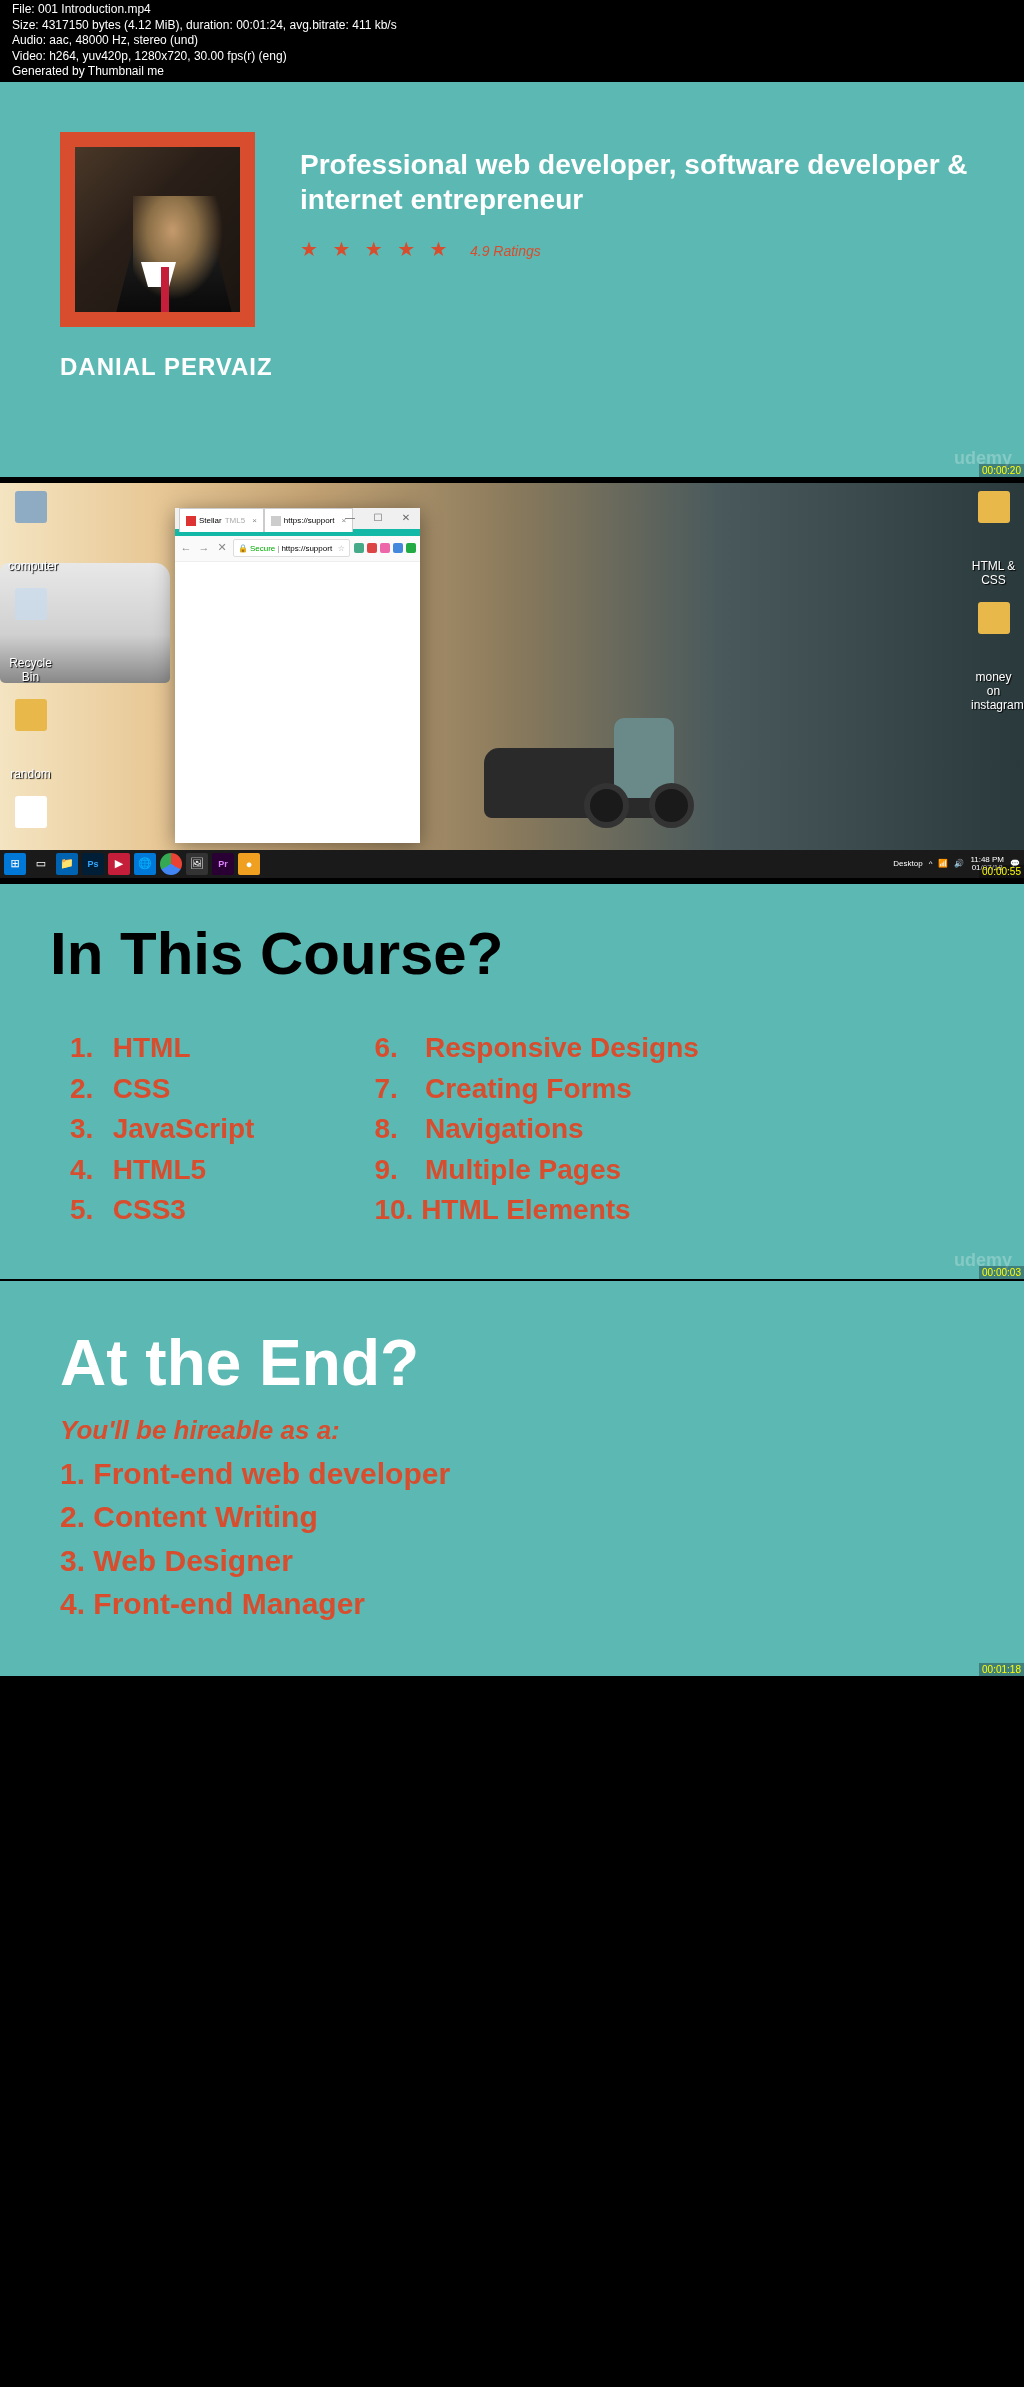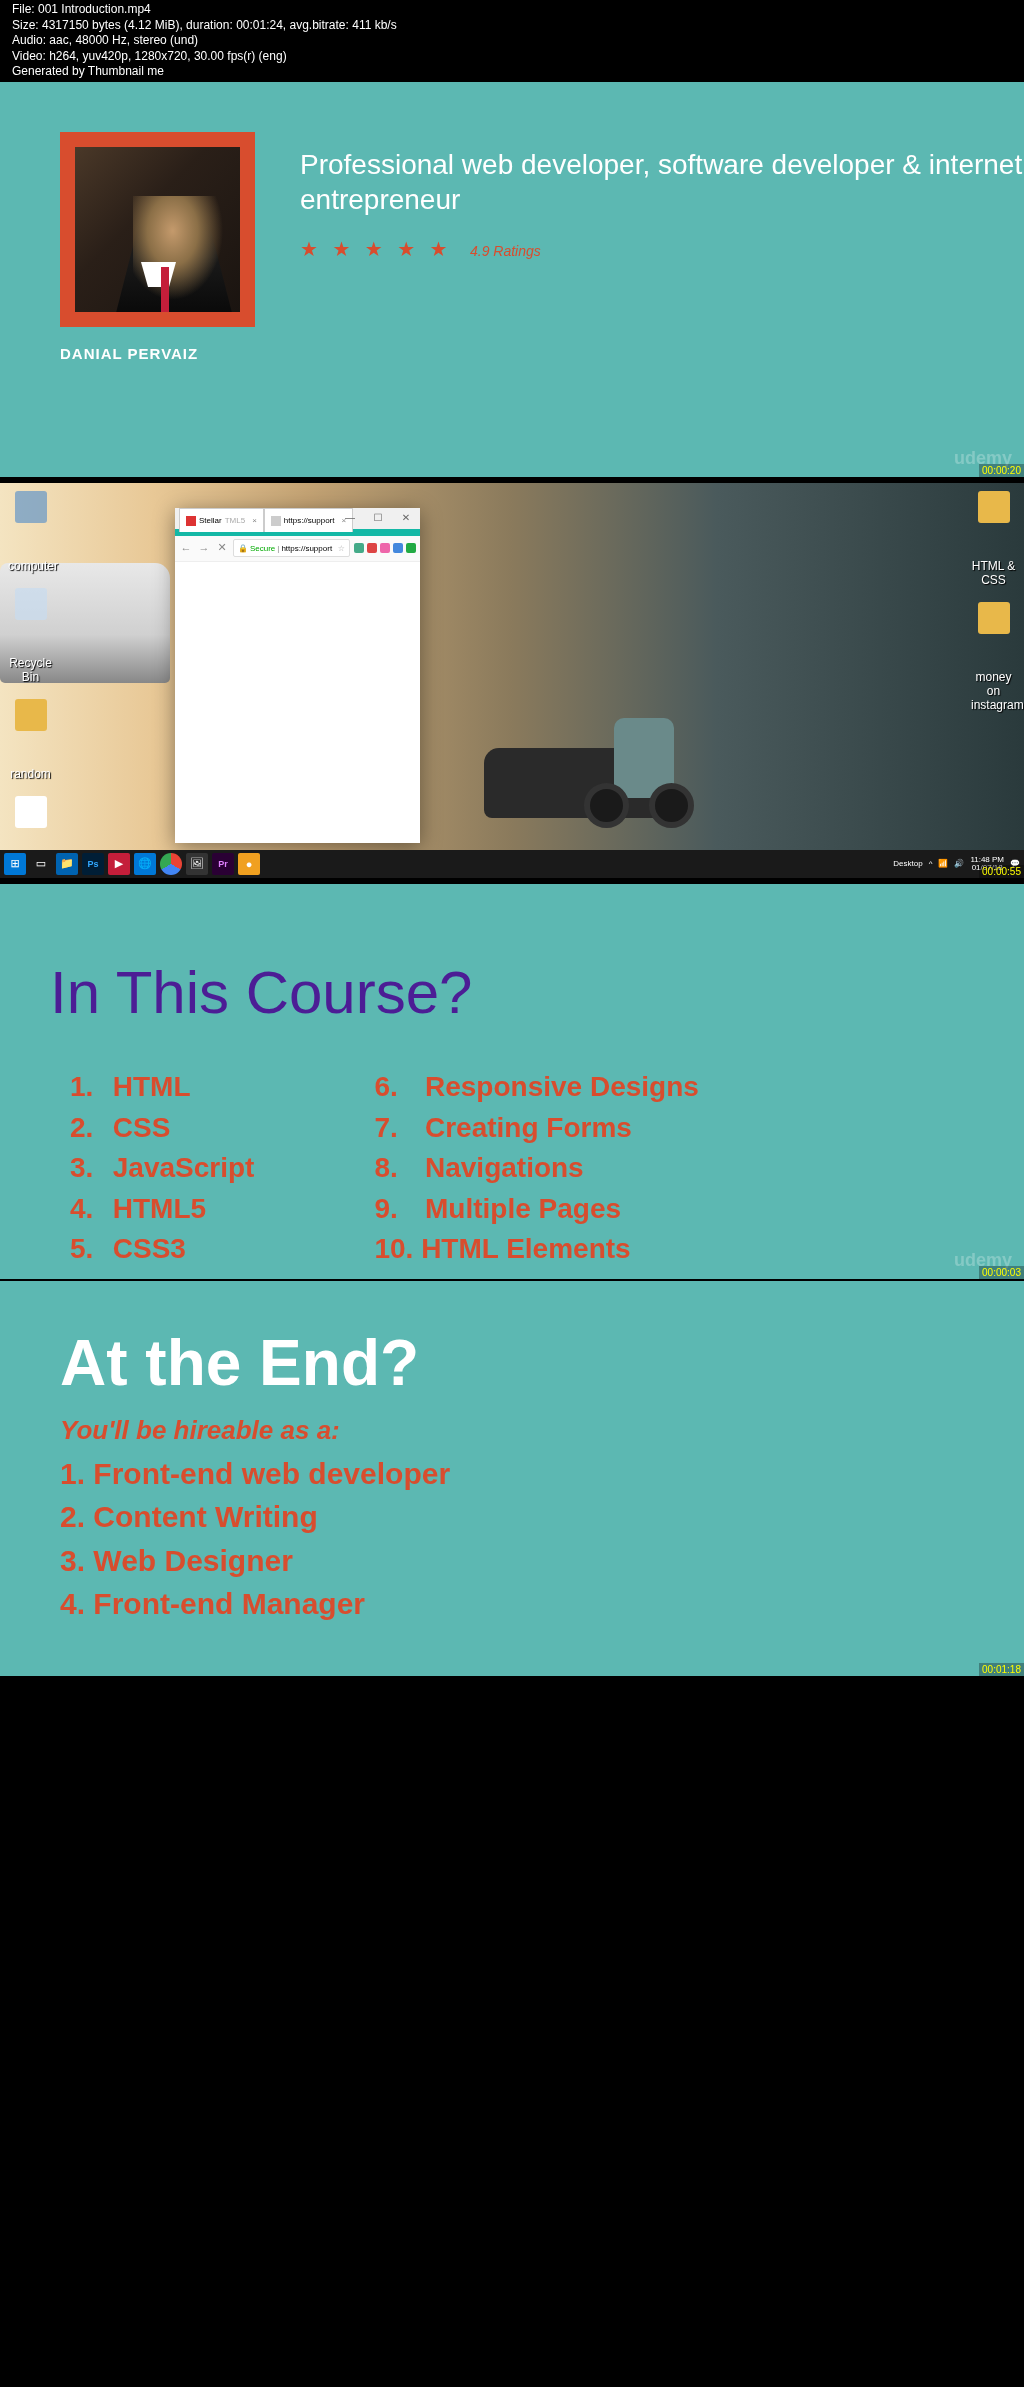--- a/index.html
+++ b/index.html
@@ -9,23 +9,23 @@
 .meta-bar { background: #000; color: #fff; font-size: 12px; padding: 2px 12px; line-height: 1.3; }
 
 
 .panel1 { background: #5cb8b2; height: 395px; position: relative; padding: 50px 60px; }
 .photo-frame { background: #d84d2e; width: 195px; height: 195px; display: flex; align-items: center; justify-content: center; }
 .photo { width: 165px; height: 165px; background: linear-gradient(135deg, #4a3828 0%, #2a1f18 40%, #1a1410 100%); position: relative; overflow: hidden; }
 .photo::after { content: ''; position: absolute; bottom: 0; left: 35%; width: 60%; height: 70%; background: radial-gradient(ellipse at 40% 30%, #c49a6c 0%, #8b6f47 30%, transparent 60%); }
 .photo::before { content: ''; position: absolute; bottom: 0; left: 25%; width: 70%; height: 55%; background: linear-gradient(180deg, transparent 0%, #1a1a1a 40%, #0a0a0a 100%); clip-path: polygon(20% 0, 80% 0, 100% 100%, 0 100%); }
 .tie { position: absolute; bottom: 0; left: 52%; width: 8px; height: 45px; background: #c41e3a; z-index: 2; }
 .collar { position: absolute; bottom: 25px; left: 40%; width: 35px; height: 25px; background: #fff; clip-path: polygon(0 0, 100% 0, 80% 100%, 20% 100%); z-index: 1; }
-.instructor-name { color: #fff; font-weight: bold; font-size: 15px; letter-spacing: 1px; margin-top: 18px; }
+.instructor-name { color: #fff; font-weight: bold; font-size: 24px; letter-spacing: 1px; margin-top: 26px; }
 .panel1-right { position: absolute; left: 300px; top: 65px; }
-.headline { color: #fff; font-weight: normal; font-size: 28px; line-height: 1.25; }
+.headline { color: #fff; font-weight: bold; font-size: 28px; line-height: 1.25; }
 .stars { margin-top: 20px; }
 .star { color: #d84d2e; font-size: 20px; margin-right: 10px; }
 .rating-text { color: #d84d2e; font-style: italic; font-size: 14px; margin-left: 8px; }
 .udemy-mark { position: absolute; bottom: 8px; right: 12px; color: rgba(255,255,255,0.25); font-size: 18px; font-weight: bold; }
 .timestamp-tr { position: absolute; bottom: 0; right: 0; color: #ff0; background: rgba(0,0,0,0.3); font-size: 10px; padding: 1px 3px; }
 
 
 .panel2 { height: 395px; position: relative; background: linear-gradient(90deg, #f4e4c1 0%, #e8c896 15%, #c4a374 30%, #8a7a5c 50%, #4a5a5c 70%, #2a3a3c 100%); overflow: hidden; }
 .desktop-icons-left { position: absolute; left: 8px; top: 8px; }
 .desktop-icons-right { position: absolute; right: 8px; top: 8px; }
@@ -49,21 +49,21 @@
 .tb-icon { width: 22px; height: 22px; margin-right: 4px; border-radius: 2px; display: flex; align-items: center; justify-content: center; font-size: 11px; color: #fff; }
 .tb-right { margin-left: auto; display: flex; align-items: center; gap: 6px; color: #fff; font-size: 8px; }
 .scooter { position: absolute; right: 320px; bottom: 50px; width: 120px; height: 140px; }
 .scooter-body { width: 60px; height: 80px; background: #6a8a8a; position: absolute; bottom: 30px; left: 30px; border-radius: 10px 10px 5px 5px; }
 .scooter-wheel { width: 45px; height: 45px; background: #1a1a1a; border-radius: 50%; position: absolute; bottom: 0; border: 6px solid #333; }
 .van { position: absolute; left: 0; top: 80px; width: 170px; height: 120px; background: linear-gradient(180deg, #e8e8e8 0%, #d0d0d0 60%, #888 100%); border-radius: 8px 15px 5px 5px; }
 .car { position: absolute; right: 360px; bottom: 60px; width: 180px; height: 70px; background: #2a2a2a; border-radius: 15px 25px 8px 8px; }
 
 
 .panel3 { background: #5cb8b2; height: 395px; position: relative; padding: 35px 50px; }
-.panel3 h1 { color: #4c1d95; font-size: 60px; font-weight: normal; margin-top: 39px; }
+.panel3 h1 { color: #000000; font-size: 60px; font-weight: bold; }
 .course-lists { display: flex; margin-top: 40px; gap: 120px; padding-left: 20px; }
 .course-col { color: #d84d2e; font-size: 28px; font-weight: bold; line-height: 1.45; }
 .course-col .num { display: inline-block; min-width: 35px; }
 
 
 .panel4 { background: #5cb8b2; height: 395px; position: relative; padding: 45px 60px; }
 .panel4 h1 { color: #fff; font-size: 64px; font-weight: bold; }
 .subtitle { color: #d84d2e; font-style: italic; font-size: 26px; font-weight: bold; margin-top: 15px; }
 .end-list { color: #d84d2e; font-size: 30px; font-weight: bold; line-height: 1.45; margin-top: 6px; }
 .panel-divider { height: 6px; background: #000; }

